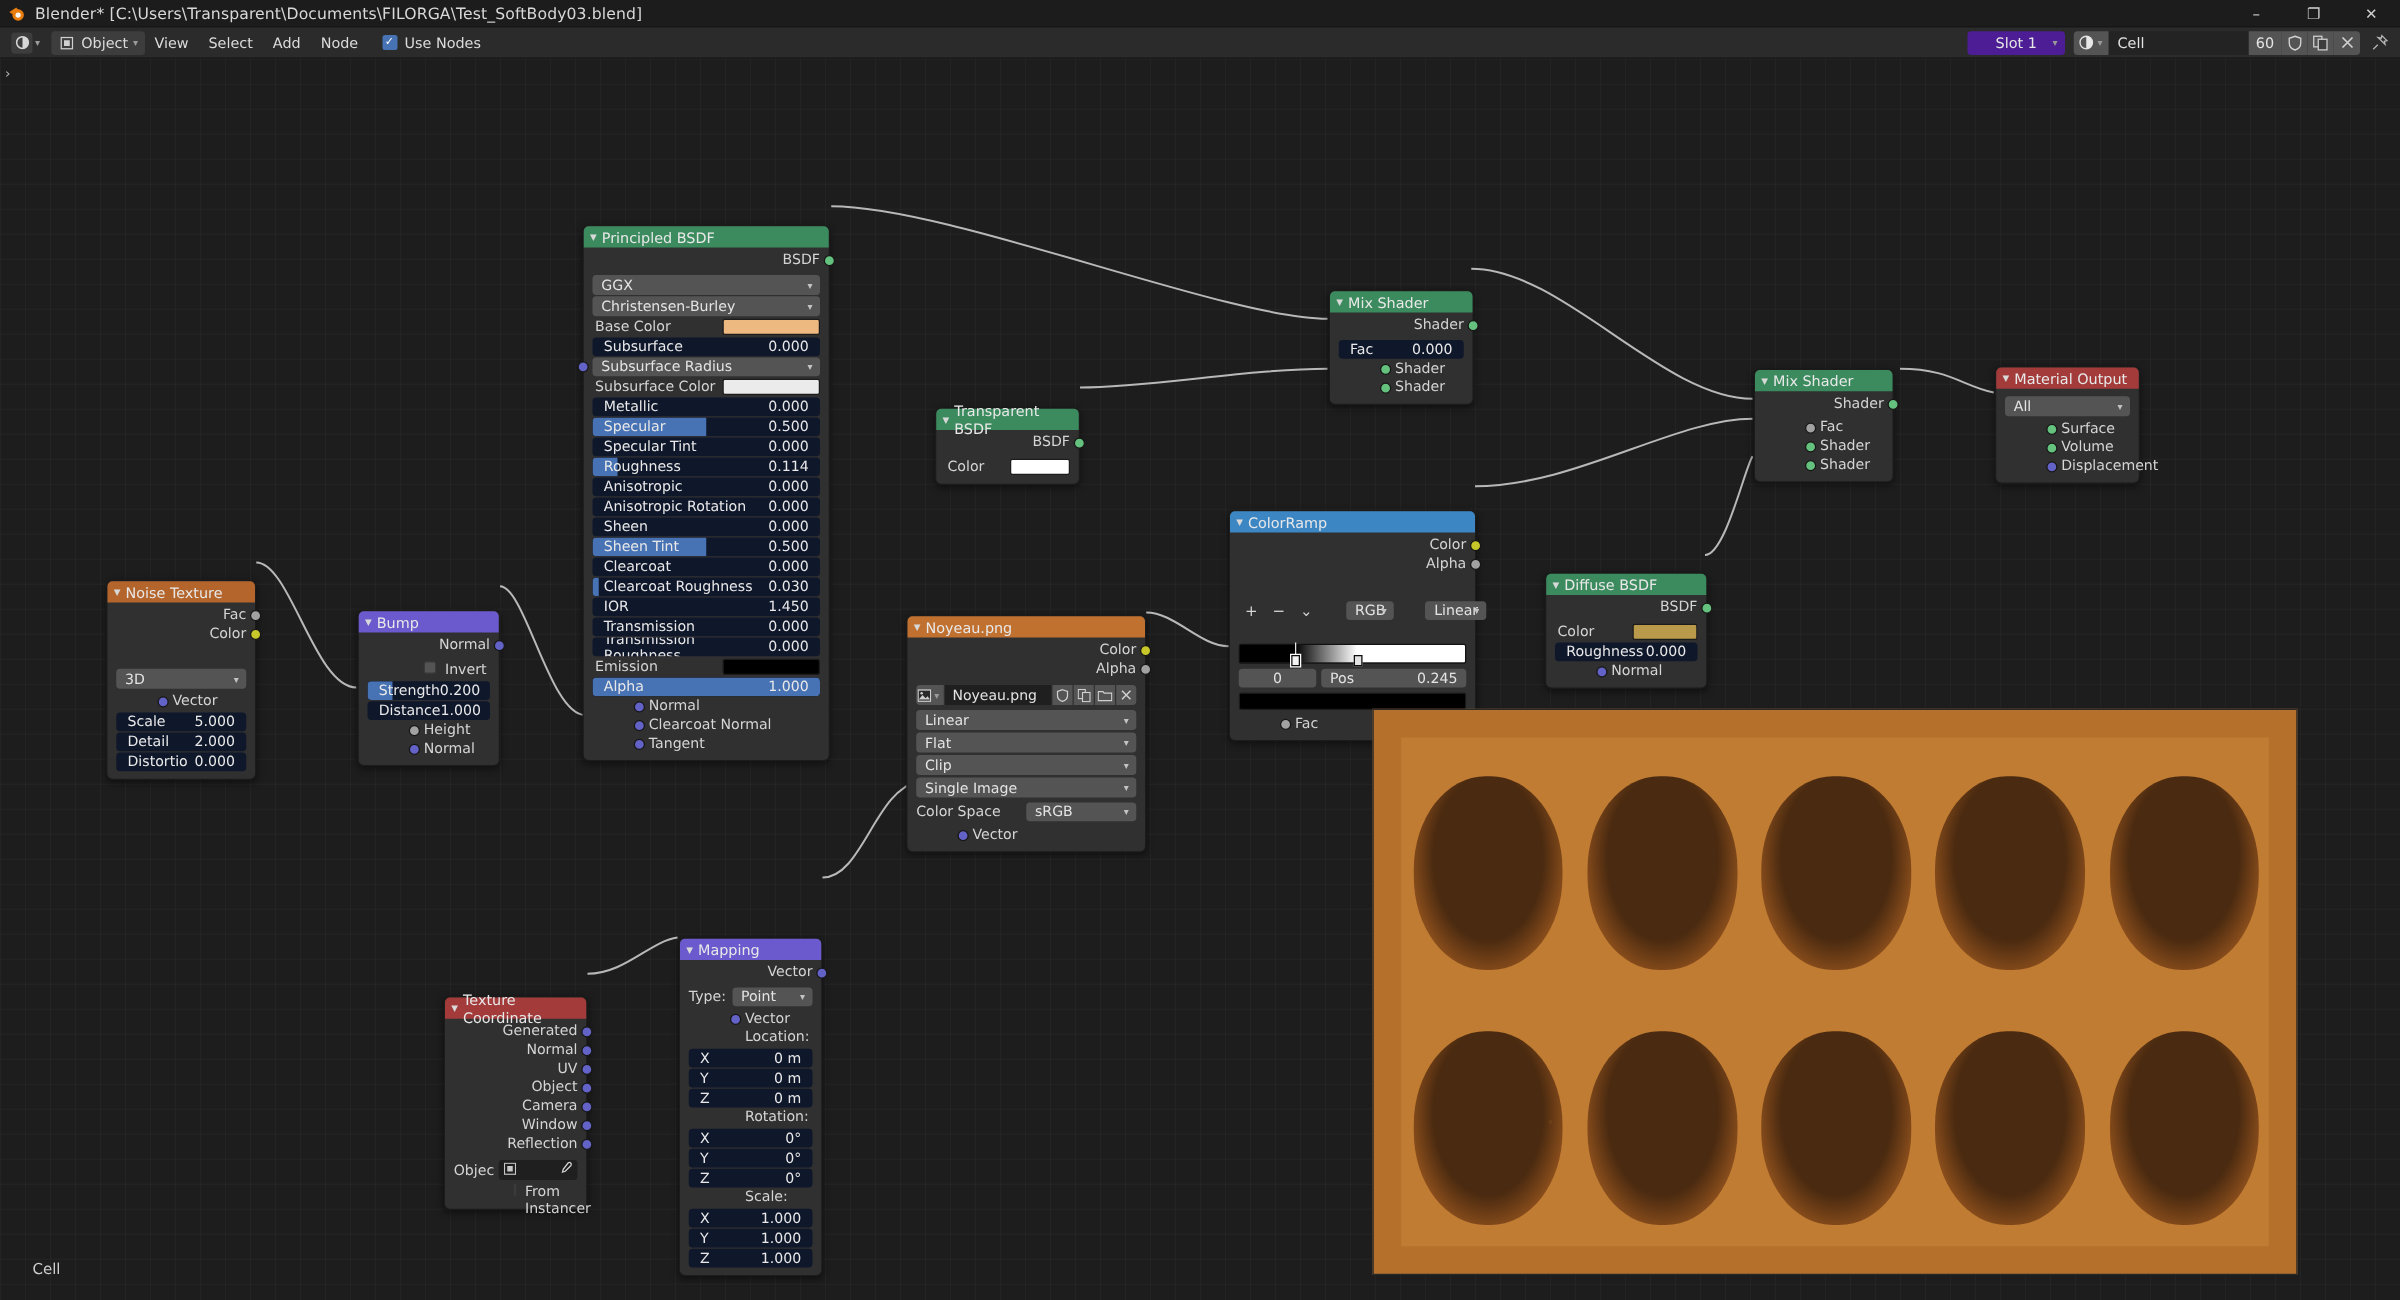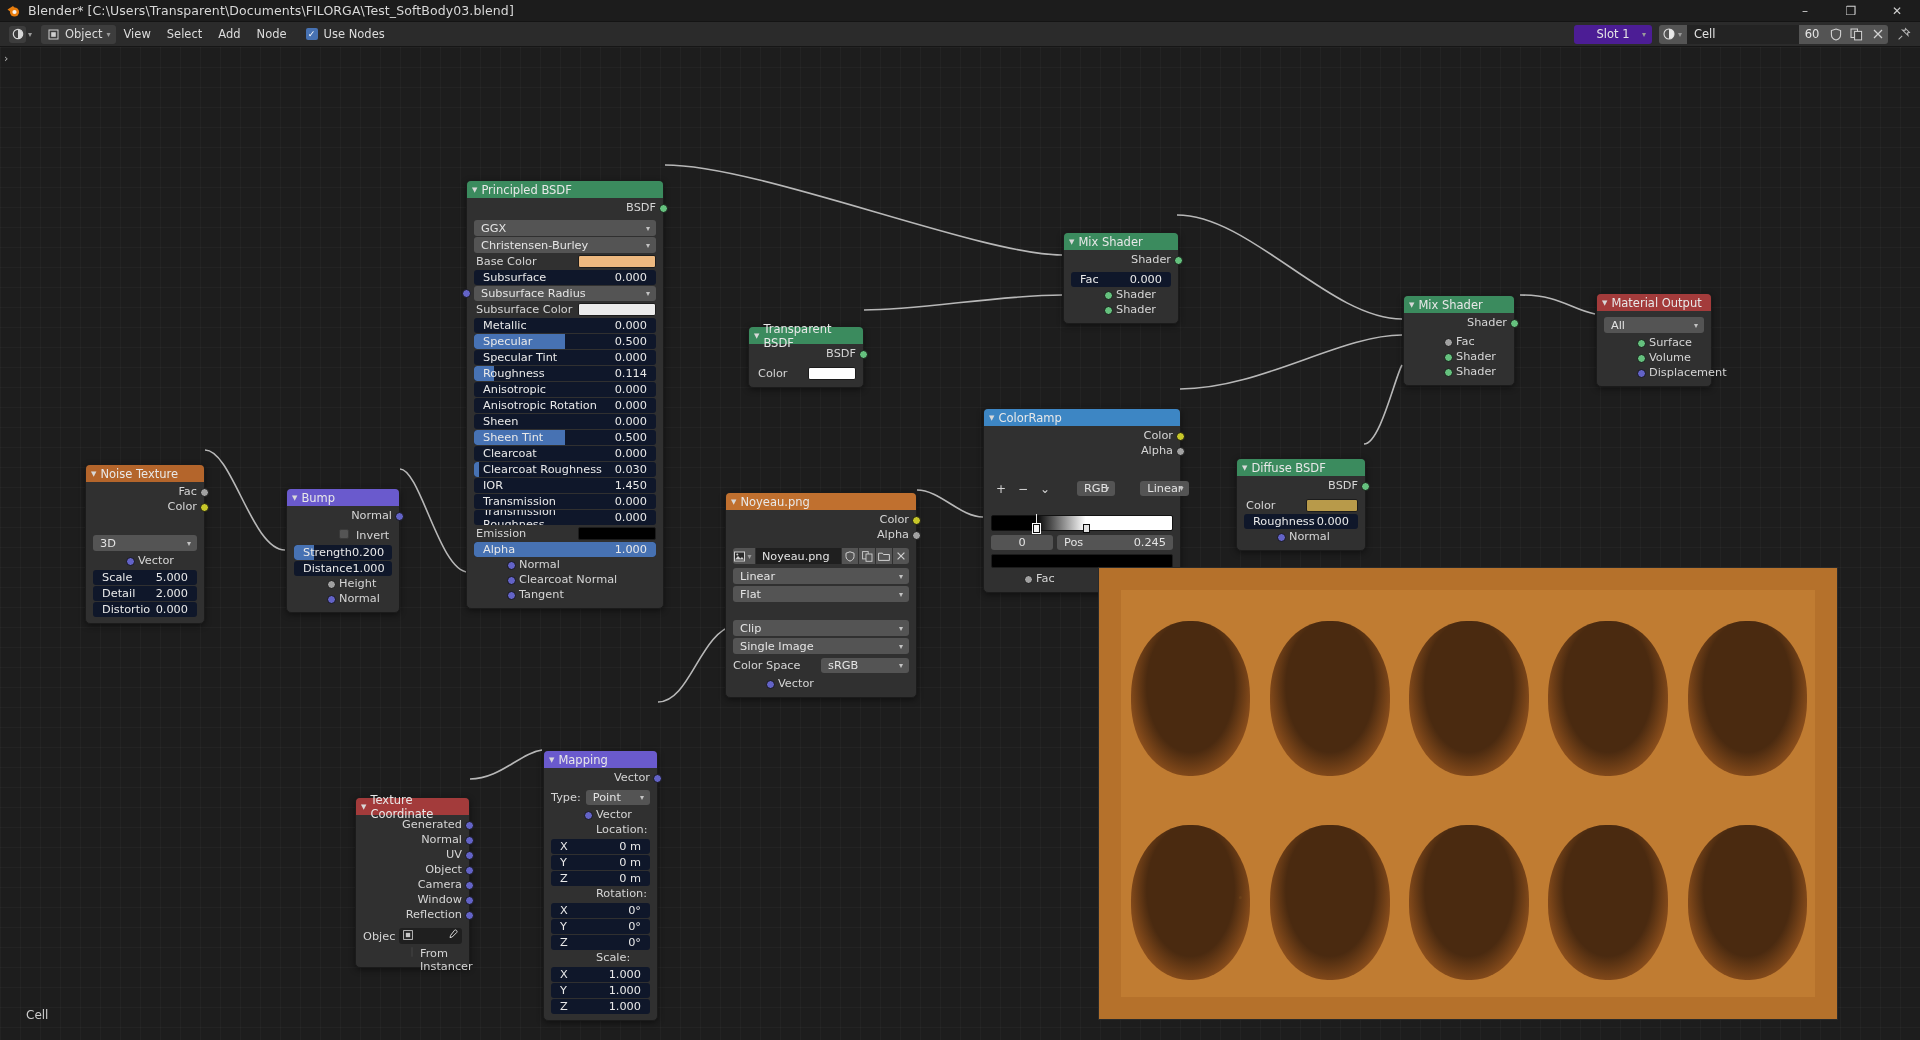--- a/index.html
+++ b/index.html
@@ -708,21 +708,21 @@
         </span>
       </div>
       <div class="dropdown" style="margin-top:4px;">
         <span>Linear</span>
         <span class="caret">▾</span>
       </div>
       <div class="dropdown" style="margin-top:2px;">
         <span>Flat</span>
         <span class="caret">▾</span>
       </div>
-      <div class="dropdown" style="margin-top:18px;">
+      <div class="dropdown" style="margin-top:2px;">
         <span>Clip</span>
         <span class="caret">▾</span>
       </div>
       <div class="dropdown" style="margin-top:2px;">
         <span>Single Image</span>
         <span class="caret">▾</span>
       </div>
       <div style="display:flex;align-items:center;margin:4px 7px 0 7px;">
         <span style="font-size:11.3px;color:#d5d5d5;">Color Space</span>
         <span class="dropdown" style="margin:0 0 0 auto;width:88px;height:15px;">

